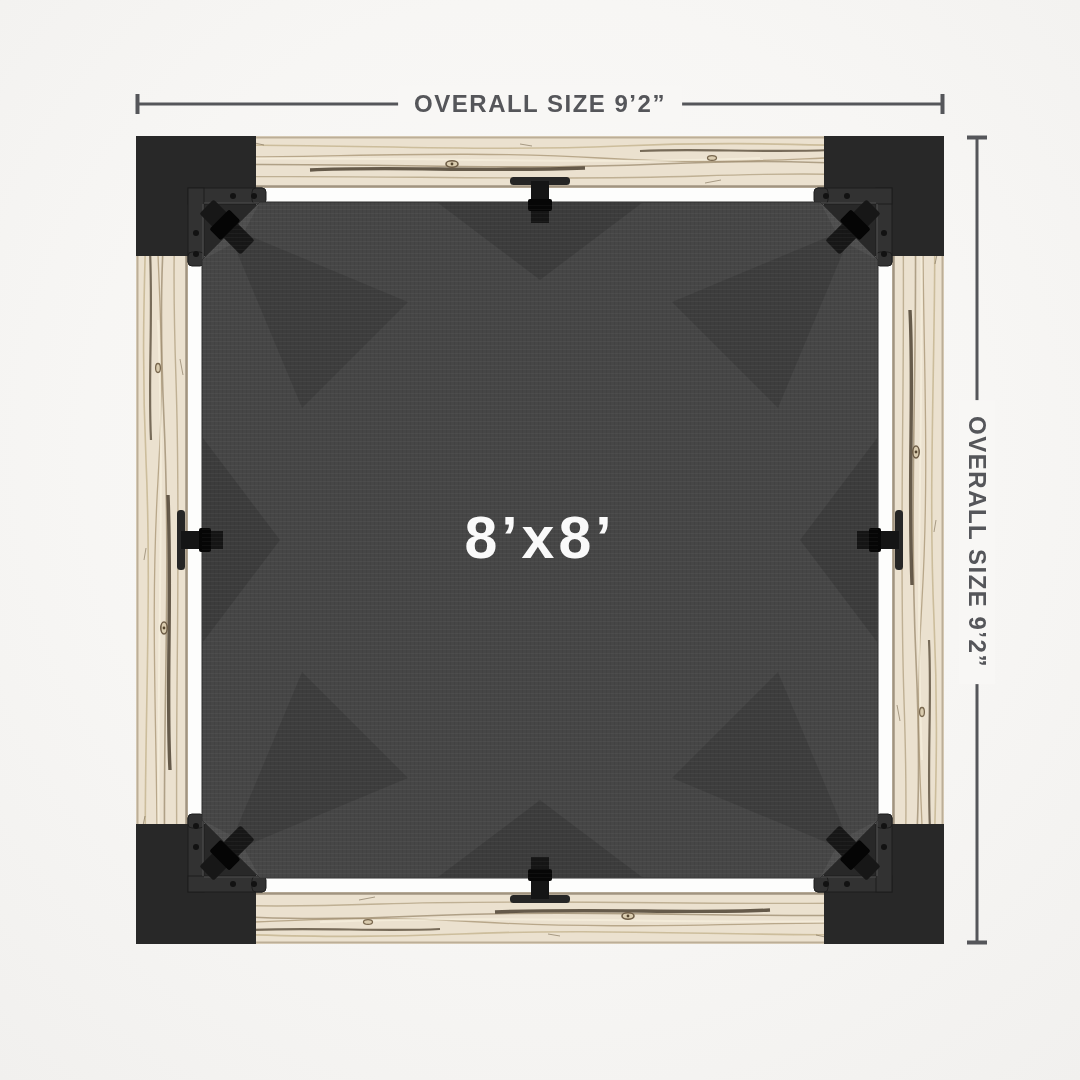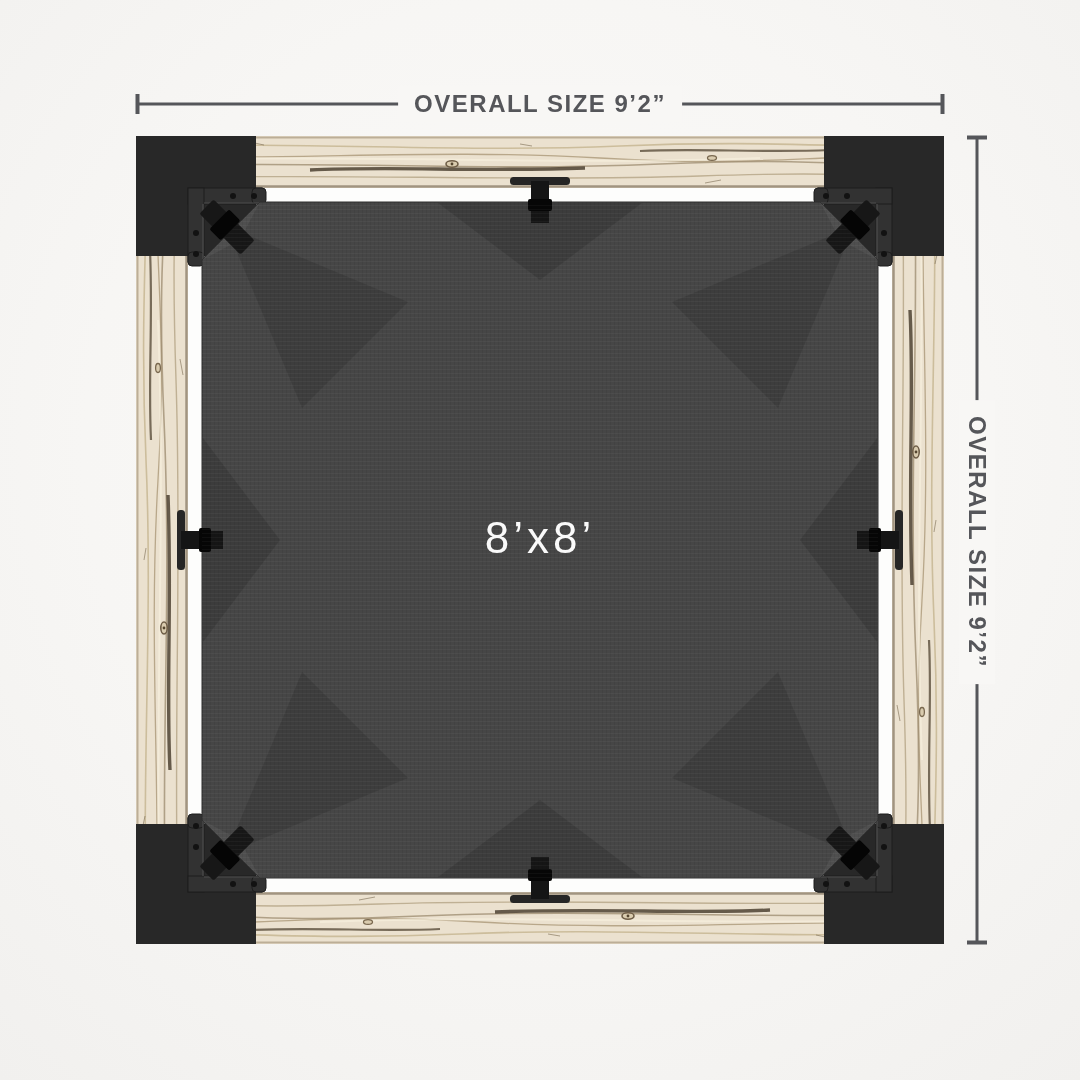--- a/index.html
+++ b/index.html
@@ -16,21 +16,21 @@
     position: absolute; left: 202px; top: 202px; width: 676px; height: 676px;
     z-index: 2; pointer-events: none;
     background-image:
       repeating-linear-gradient(0deg,  rgba(255,255,255,0.035) 0 1px, rgba(0,0,0,0) 1px 4px),
       repeating-linear-gradient(90deg, rgba(0,0,0,0.055)      0 1px, rgba(0,0,0,0) 1px 4px);
     clip-path: polygon(58px 0, 618px 0, 676px 58px, 676px 618px, 618px 676px, 58px 676px, 0 618px, 0 58px);
   }
   .canopy-label {
     position: absolute; left: 540px; top: 538px; z-index: 3;
     transform: translate(-50%, -50%);
-    color: #fafafa; font-size: 44px; font-weight: 400; letter-spacing: 4px;
+    color: #fafafa; font-size: 59px; font-weight: 700; letter-spacing: 4px;
     white-space: nowrap;
   }
   .dim-label {
     position: absolute; z-index: 3;
     color: #55565a; font-size: 24px; font-weight: 700; letter-spacing: 1.5px;
     background: #f8f7f5; padding: 4px 16px; white-space: nowrap;
   }
   .dim-label.top   { left: 540px; top: 104px; transform: translate(-50%, -50%); }
   .dim-label.right { left: 977px; top: 542px; transform: translate(-50%, -50%) rotate(90deg); }
 </style>

